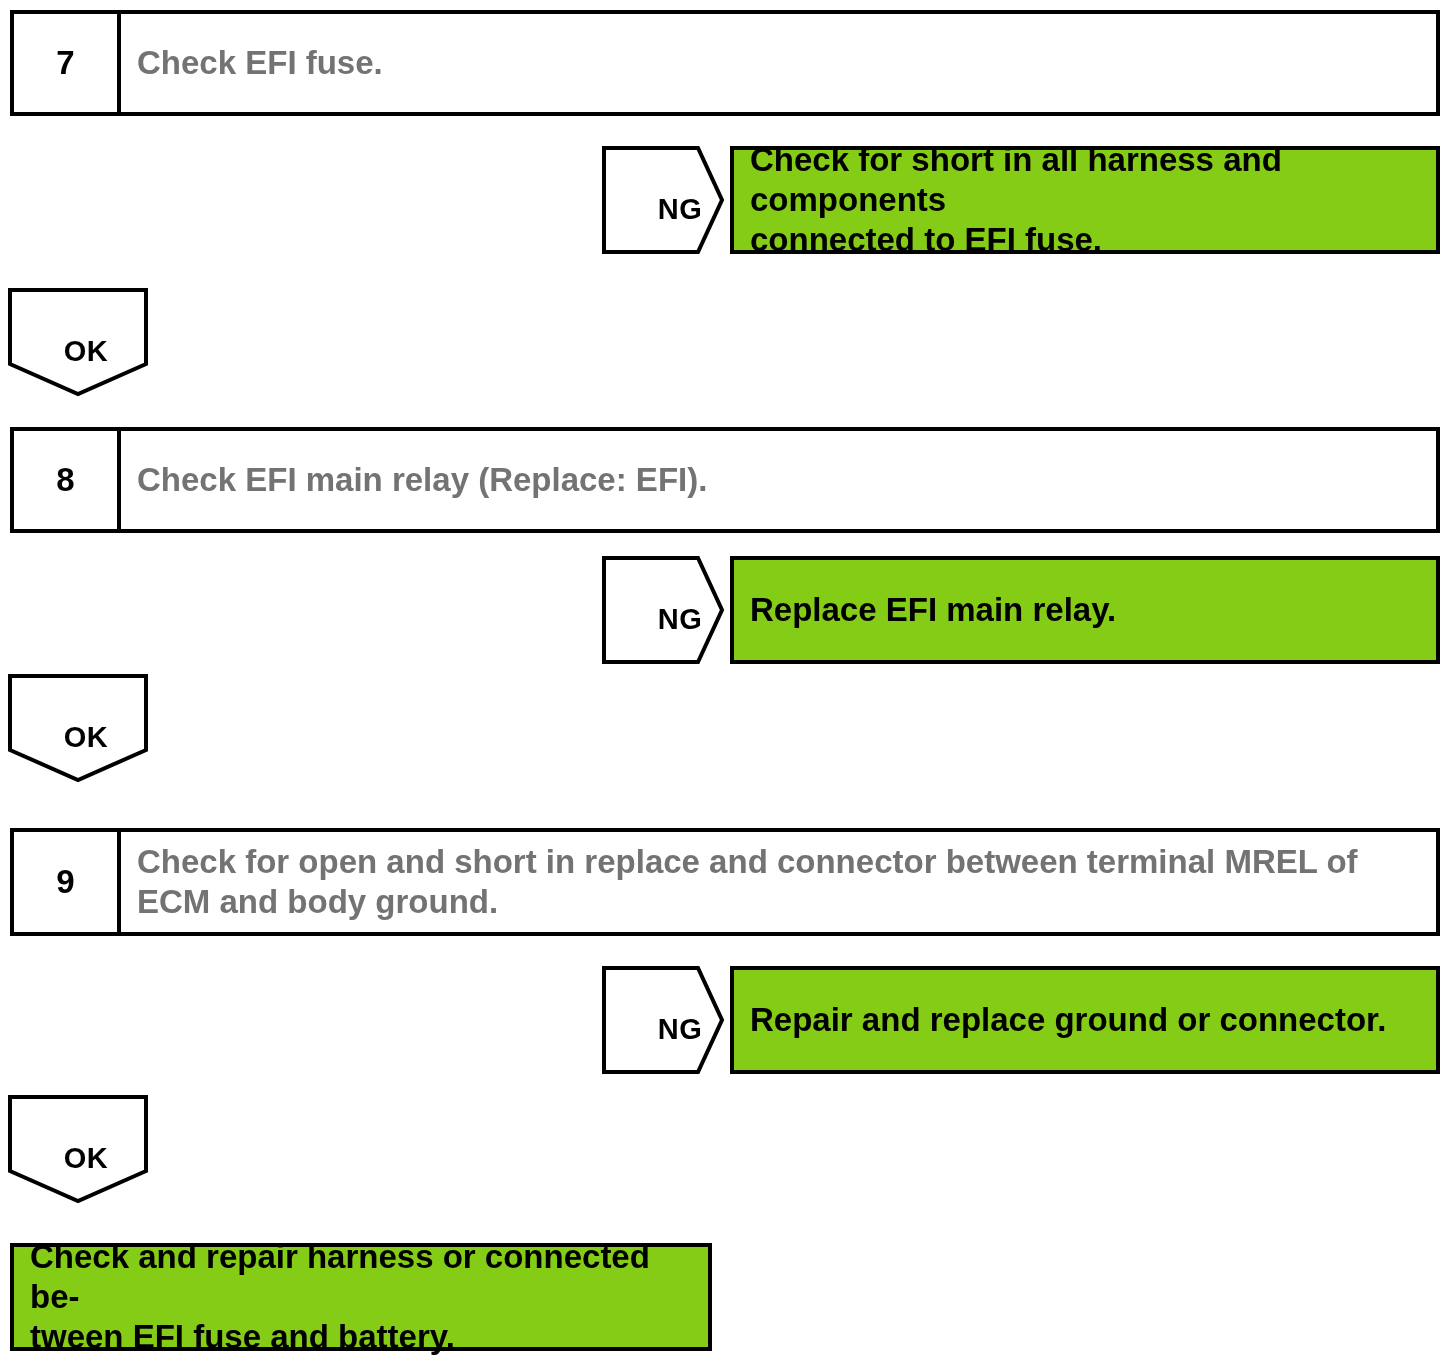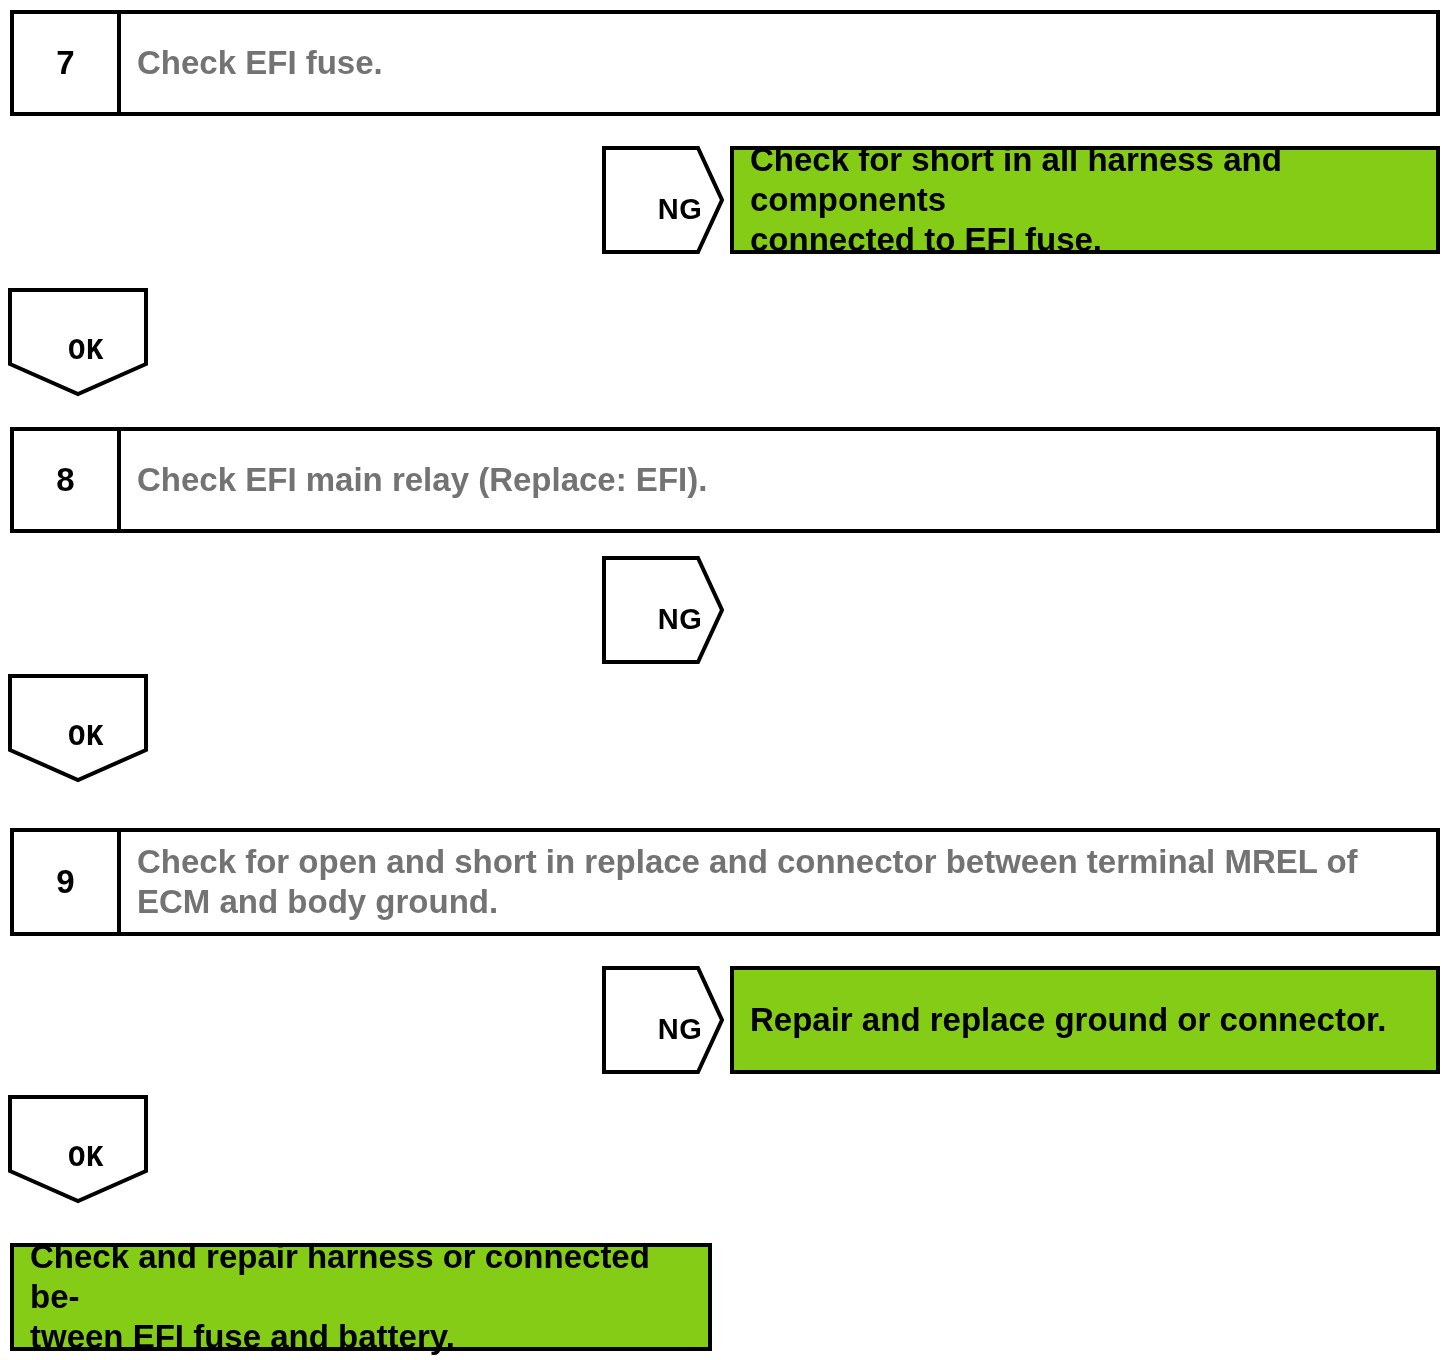--- a/index.html
+++ b/index.html
@@ -81,21 +81,20 @@
     font-weight: bold;
     color: #000000;
     letter-spacing: 0.5px;
   }
 
   
   .ok-shape {
     position: absolute;
     width: 140px;
     height: 110px;
-    font-family: Liberation Mono, monospace;
   }
   .ok-shape svg {
     display: block;
     width: 140px;
     height: 110px;
   }
   .ok-label {
     position: absolute;
     top: 0;
     left: 8px;
@@ -166,20 +165,23 @@
     <div class="step-text">
       <span class="nowrap">Check EFI main relay (Replace: EFI).</span>
     </div>
   </div>
 
   <div class="ng-shape" style="left:602px; top:556px;">
     <svg viewBox="0 0 122 108" xmlns="http://www.w3.org/2000/svg">
       <polygon points="2,2 96,2 120,54 96,106 2,106" fill="#ffffff" stroke="#000000" stroke-width="4" stroke-linejoin="miter"></polygon>
     </svg>
     <div class="ok-label ng-label">NG</div>
+  </div>
+  <div class="result-box" style="left:730px; top:556px; width:710px; height:108px;">
+    <span class="nowrap">Replace EFI main relay.</span>
   </div>
 
   <div class="ok-shape" style="left:8px; top:674px;">
     <svg viewBox="0 0 140 110" xmlns="http://www.w3.org/2000/svg">
       <polygon points="2,2 138,2 138,76 70,106 2,76" fill="#ffffff" stroke="#000000" stroke-width="4" stroke-linejoin="miter"></polygon>
     </svg>
     <div class="ok-label">OK</div>
   </div>
 
   <div class="step-box" style="left:10px; top:828px; width:1430px; height:108px;">

